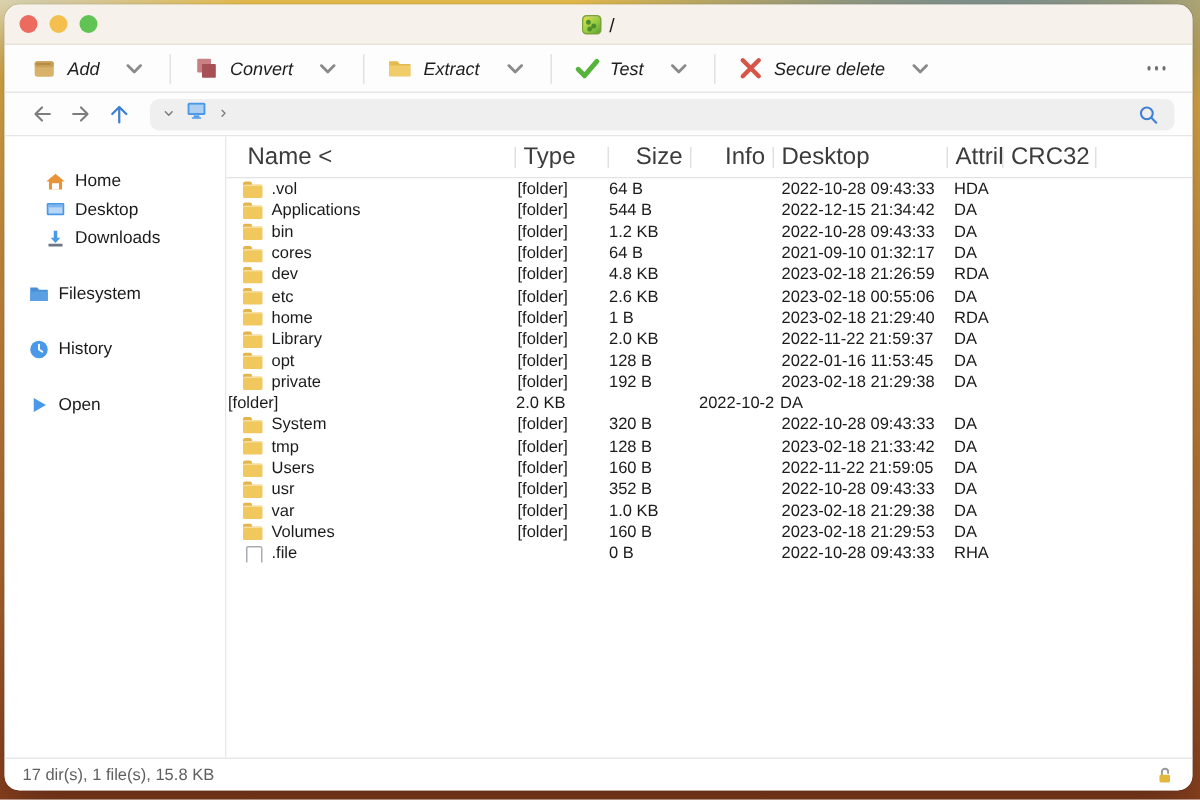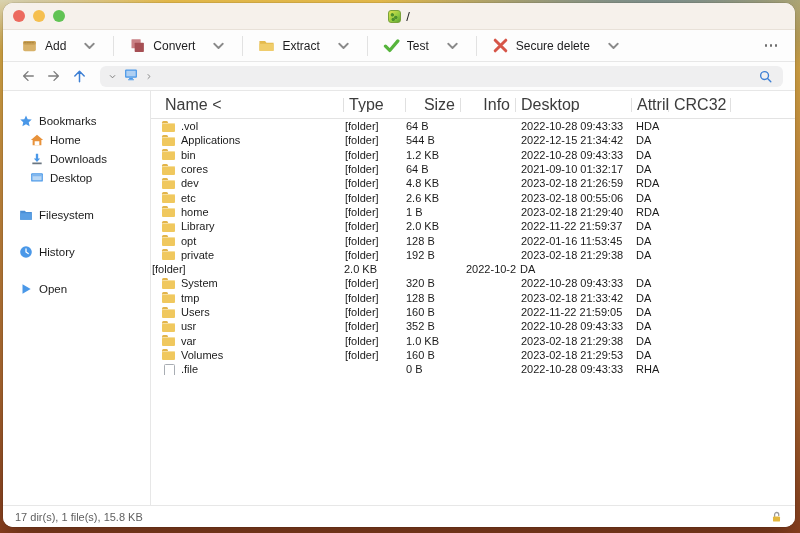--- a/index.html
+++ b/index.html
@@ -41,20 +41,21 @@
       radial-gradient(circle at 38% 76%, #4e8f2c 0 1.3px, transparent 2px),
       linear-gradient(135deg,#e0e24c 0%, #8fc940 60%, #5da332 100%);
     border:0.5px solid #7aa23a;
   }
   .wtitle { font-size:13px; color:#1d1d1f; }
   
   .toolbar {
     height:32px; flex:0 0 32px; background:#fdfdfd;
     display:flex; align-items:center; padding:0 12px;
     border-bottom:1px solid #e7e7e7;
+    font-style:italic;
   }
   .tbtn { display:flex; align-items:center; gap:7px; padding:0 6px; height:26px; border-radius:5px; cursor:default; }
   .tbtn svg { width:17px; height:17px; }
   .tlabel { font-size:12px; color:#1d1d1f; white-space:nowrap; }
   .tchev { margin-left:8px; display:flex; }
   .tsep { width:1px; height:20px; background:#e2e2e2; margin:0 9px; }
   .more { margin-left:auto; display:flex; gap:2.5px; padding:4px 6px; }
   .more i { width:2.5px; height:2.5px; border-radius:50%; background:#6f6f6f; }
   
   .navbar {
@@ -230,47 +231,41 @@
             <circle cx="10.5" cy="10.5" r="6.3" stroke="#3d7fd4" stroke-width="2.2" fill="none"></circle>
             <path d="M15.3 15.3L20.5 20.5" stroke="#3d7fd4" stroke-width="2.2" stroke-linecap="round"></path>
           </svg>
         </span>
     </div>
   </div>
 
   <div class="content">
 
     <div class="sidebar">
-      <div class="sitem">
-        <svg viewBox="0 0 24 24">
-            <path d="M12 2.5l2.9 6.4 7 .7-5.2 4.6 1.5 6.9-6.2-3.6-6.2 3.6 1.5-6.9L2.1 9.6l7-.7z" fill="#4a98e8"></path>
-          </svg>
-        <span>Bookmarks</span>
-      </div>
       <div class="sitem sub">
         <svg viewBox="0 0 24 24">
             <path d="M12 3l10.5 9h-3v9h-15v-9h-3z" fill="#e8923a"></path>
             <path d="M8 21v-7h8v7z" fill="#fff"></path>
           </svg>
         <span>Home</span>
-      </div>
-      <div class="sitem sub">
-        <svg viewBox="0 0 24 24">
-            <path d="M10 3h4v8h3.5L12 17l-5.5-6H10z" fill="#4a98e8"></path>
-            <path d="M4 18h16v3H4z" fill="#6a7681"></path>
-          </svg>
-        <span>Downloads</span>
       </div>
       <div class="sitem sub">
         <svg viewBox="0 0 24 24">
             <rect x="2" y="4" width="20" height="14" rx="1.5" fill="#4a98e8"></rect>
             <rect x="4" y="6" width="16" height="10" fill="#b8d7f5"></rect>
             <rect x="4" y="6" width="16" height="3" fill="#7fb5ee"></rect>
           </svg>
         <span>Desktop</span>
+      </div>
+      <div class="sitem sub">
+        <svg viewBox="0 0 24 24">
+            <path d="M10 3h4v8h3.5L12 17l-5.5-6H10z" fill="#4a98e8"></path>
+            <path d="M4 18h16v3H4z" fill="#6a7681"></path>
+          </svg>
+        <span>Downloads</span>
       </div>
       <div class="sgap"></div>
       <div class="sitem">
         <svg viewBox="0 0 24 24">
             <path d="M2 4.5h8l2 2.5h10v13H2z" fill="#4a8fd6"></path>
             <path d="M2 9h20v11H2z" fill="#5b9fe3"></path>
           </svg>
         <span>Filesystem</span>
       </div>
       <div class="sgap"></div>

